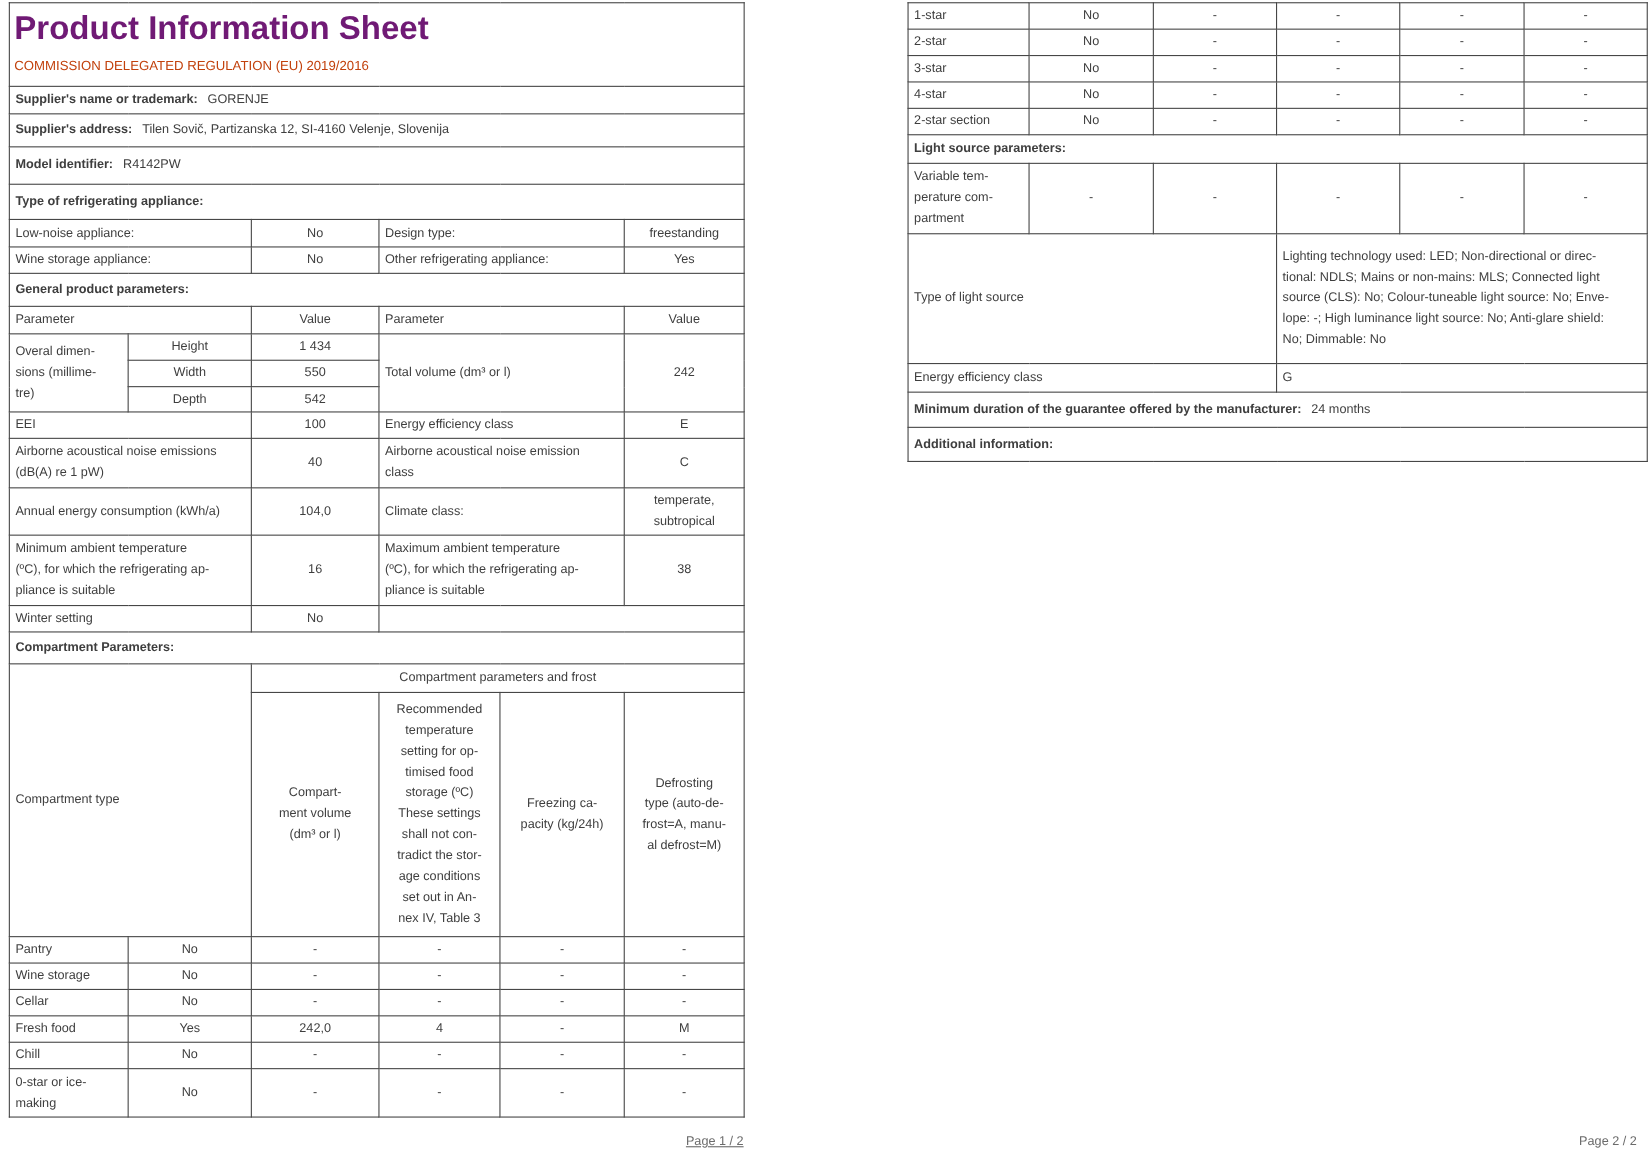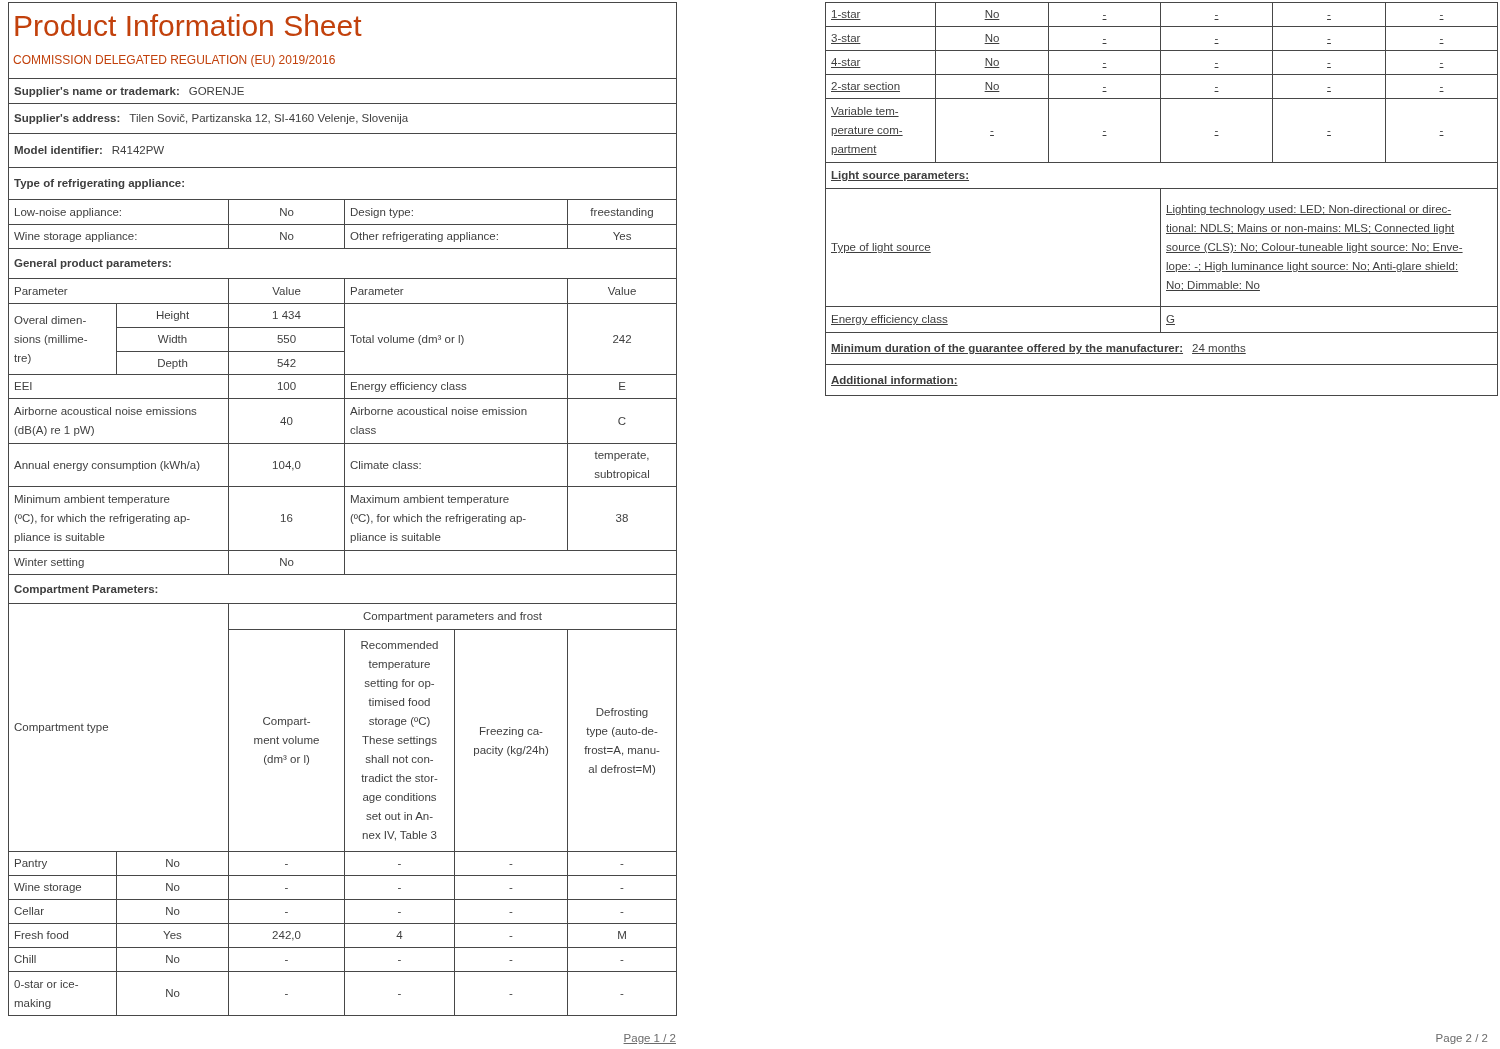--- a/index.html
+++ b/index.html
@@ -6,28 +6,28 @@
   body {
     width:1500px; height:1049px; position:relative; overflow:hidden;
     background:#ffffff; color:#3e3e3e;
     font-family:"Liberation Sans","DejaVu Sans",sans-serif;
   }
   table.sheet {
     position:absolute; border-collapse:collapse; table-layout:fixed;
     font-size:11.5px; line-height:19px; color:#3e3e3e;
   }
   #t1 {left:8px; top:2px; width:668px;}
-  #t2 {left:825px; top:2px; width:672px;text-decoration:underline;}
+  #t2 {left:825px; top:2px; width:672px;}
   td {border:1px solid #474747; padding:1px 5px; vertical-align:middle; overflow:hidden;}
   td.c {text-align:center; padding:1px 2px;}
   .pre {white-space:pre-line;}
   td.bold, .bold {font-weight:bold;}
   .val {margin-left:9px;}
   .title-cell {vertical-align:top; padding:5px 8px 0 4px;}
-  .doc-title {font-size:30px; font-weight:normal; color:#c2410c; line-height:36px;}
+  .doc-title {font-size:30px; font-weight:bold; color:#701a75; line-height:36px;}
   .reg {font-size:12px; line-height:14px; padding-top:9px; color:#c2410c;}
   .footer {position:absolute; font-size:11.5px; color:#6b6b6b;}
   #f1 {top:1032px; right:824px;text-decoration:underline;}
   #f2 {top:1032px; right:12px;}
 </style>
 </head>
 <body>
 
 <table class="sheet" id="t1">
   <colgroup>
@@ -224,20 +224,28 @@
   <tbody>
       <tr style="height:24px">
     <td>1-star</td>
     <td class="c">No</td>
     <td class="c">-</td>
     <td class="c">-</td>
     <td class="c">-</td>
     <td class="c">-</td>
   </tr>
   <tr style="height:24px">
+    <td>2-star</td>
+    <td class="c">No</td>
+    <td class="c">-</td>
+    <td class="c">-</td>
+    <td class="c">-</td>
+    <td class="c">-</td>
+  </tr>
+  <tr style="height:24px">
     <td>3-star</td>
     <td class="c">No</td>
     <td class="c">-</td>
     <td class="c">-</td>
     <td class="c">-</td>
     <td class="c">-</td>
   </tr>
   <tr style="height:24px">
     <td>4-star</td>
     <td class="c">No</td>
@@ -246,33 +254,33 @@
     <td class="c">-</td>
     <td class="c">-</td>
   </tr>
   <tr style="height:24px">
     <td>2-star section</td>
     <td class="c">No</td>
     <td class="c">-</td>
     <td class="c">-</td>
     <td class="c">-</td>
     <td class="c">-</td>
+  </tr>
+  <tr style="height:26px">
+    <td colspan="6" class="bold">Light source parameters:</td>
   </tr>
   <tr style="height:64px">
     <td class="pre">Variable tem-
 perature com-
 partment</td>
     <td class="c">-</td>
     <td class="c">-</td>
     <td class="c">-</td>
     <td class="c">-</td>
     <td class="c">-</td>
-  </tr>
-  <tr style="height:26px">
-    <td colspan="6" class="bold">Light source parameters:</td>
   </tr>
   <tr style="height:118px">
     <td colspan="3">Type of light source</td>
     <td colspan="3" class="pre">Lighting technology used: LED; Non-directional or direc-
 tional: NDLS; Mains or non-mains: MLS; Connected light
 source (CLS): No; Colour-tuneable light source: No; Enve-
 lope: -; High luminance light source: No; Anti-glare shield:
 No; Dimmable: No</td>
   </tr>
   <tr style="height:26px">

